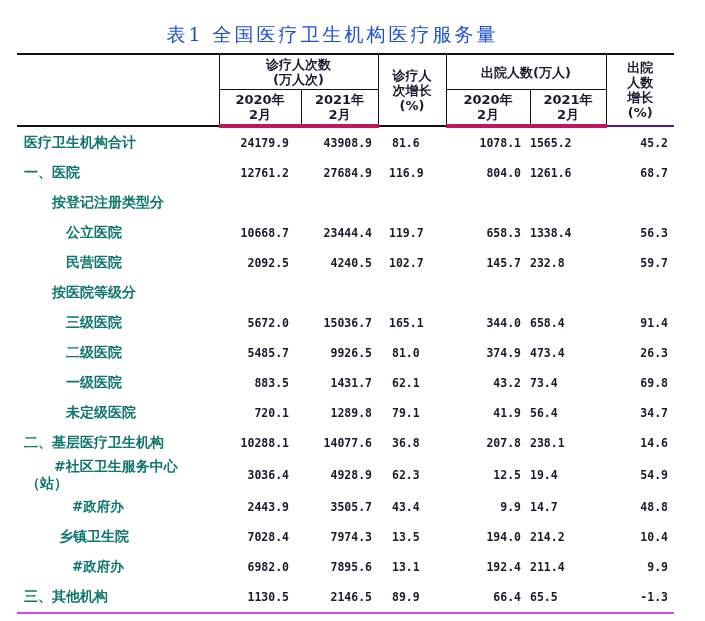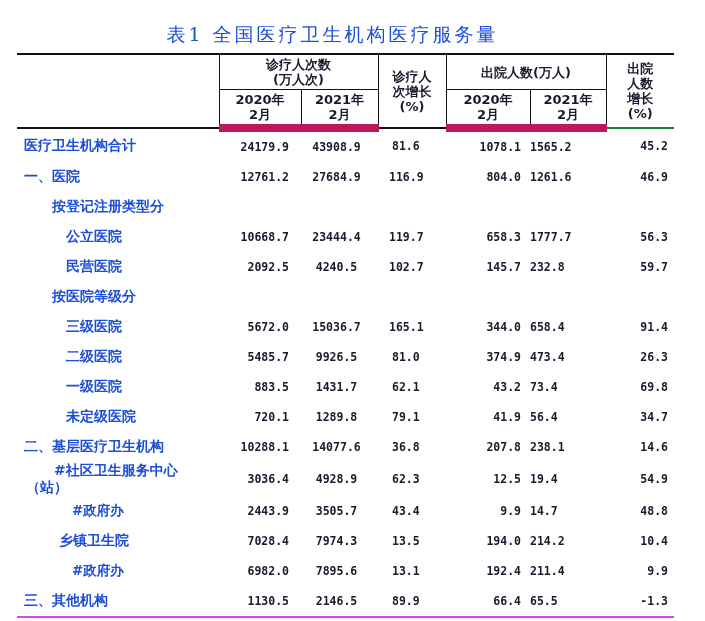--- a/index.html
+++ b/index.html
@@ -27,37 +27,37 @@
   table.stats col.c4 { width: 84px; }
   table.stats col.c5 { width: 76px; }
   table.stats col.c6 { width: 68px; }
 
   thead th {
     font-weight: bold; font-size: 13px; line-height: 15px;
     color: #1a1a2e; text-align: center; padding: 0;
     border-left: 1.5px solid #111; border-right: 1.5px solid #111;
   }
   thead tr.h1 th { height: 34px; border-top: 2px solid #111; }
-  thead tr.h2 th { height: 34px; border-bottom: 8px solid #be185d; }
+  thead tr.h2 th { height: 34px; border-bottom: 4px solid #be185d; }
   thead tr.h1 th.blank { border-left: none; border-bottom: 2px solid #111; }
   thead th.last { border-right: none; }
   thead tr.h1 th.sub-parent { border-bottom: 1.5px solid #111; }
   thead tr.h2 th { border-top: 1.5px solid #111; }
 
   tbody td {
     height: 30px; padding: 0; font-size: 11.5px;
     font-family: "DejaVu Sans Mono", "Liberation Mono", monospace;
     font-weight: bold; color: #1a1a2e; white-space: nowrap;
   }
   tbody td.label {
     font-family: "DejaVu Sans", "Liberation Sans", sans-serif;
-    font-size: 14px; font-weight: bold; color: #1d4ed8;
+    font-size: 14px; font-weight: bold; color: #0f766e;
   }
   tbody td.n1 { text-align: right; padding-right: 12px; }
-  tbody td.n2 { text-align: center; padding-right: 6px; }
+  tbody td.n2 { text-align: right; padding-right: 6px; }
   tbody td.n3 { text-align: left; padding-left: 14px; }
   tbody td.n4 { text-align: right; padding-right: 9px; }
   tbody td.n5 { text-align: left; padding-right: 8px; }
   tbody td.n6 { text-align: right; padding-right: 6px; }
   tbody tr.last td { border-bottom: 2px solid #d946ef; }
 
   .ind0 { padding-left: 7px !important; }
   .ind1 { padding-left: 35px !important; }
   .ind2 { padding-left: 49px !important; }
   .ind-gov { padding-left: 55px !important; }
@@ -89,21 +89,21 @@
         <div>(万人次)</div>
       </th>
       <th rowspan="2" style="border-bottom:2px solid #111;">
         <div>诊疗人</div>
         <div>次增长</div>
         <div>(%)</div>
       </th>
       <th class="sub-parent" colspan="2">
         <div>出院人数(万人)</div>
       </th>
-      <th class="last" rowspan="2" style="border-bottom:2px solid #15803d;">
+      <th class="last" rowspan="2" style="border-bottom:2px solid #4c1d95;">
         <div>出院</div>
         <div>人数</div>
         <div>增长</div>
         <div>(%)</div>
       </th>
     </tr>
     <tr class="h2">
       <th>
         <div>2020年</div>
         <div>2月</div>
@@ -132,38 +132,38 @@
       <td class="n5">1565.2</td>
       <td class="n6">45.2</td>
     </tr>
     <tr>
       <td class="label ind0">一、医院</td>
       <td class="n1">12761.2</td>
       <td class="n2">27684.9</td>
       <td class="n3" style="padding-left:11px">116.9</td>
       <td class="n4">804.0</td>
       <td class="n5">1261.6</td>
-      <td class="n6">46.9</td>
+      <td class="n6">68.7</td>
     </tr>
     <tr>
       <td class="label ind1">按登记注册类型分</td>
       <td class="n1"></td>
       <td class="n2"></td>
       <td class="n3"></td>
       <td class="n4"></td>
       <td class="n5"></td>
       <td class="n6"></td>
     </tr>
     <tr>
       <td class="label ind2">公立医院</td>
       <td class="n1">10668.7</td>
       <td class="n2">23444.4</td>
       <td class="n3" style="padding-left:11px">119.7</td>
       <td class="n4">658.3</td>
-      <td class="n5">1777.7</td>
+      <td class="n5">1338.4</td>
       <td class="n6">56.3</td>
     </tr>
     <tr>
       <td class="label ind2">民营医院</td>
       <td class="n1">2092.5</td>
       <td class="n2">4240.5</td>
       <td class="n3" style="padding-left:11px">102.7</td>
       <td class="n4">145.7</td>
       <td class="n5">232.8</td>
       <td class="n6">59.7</td>

